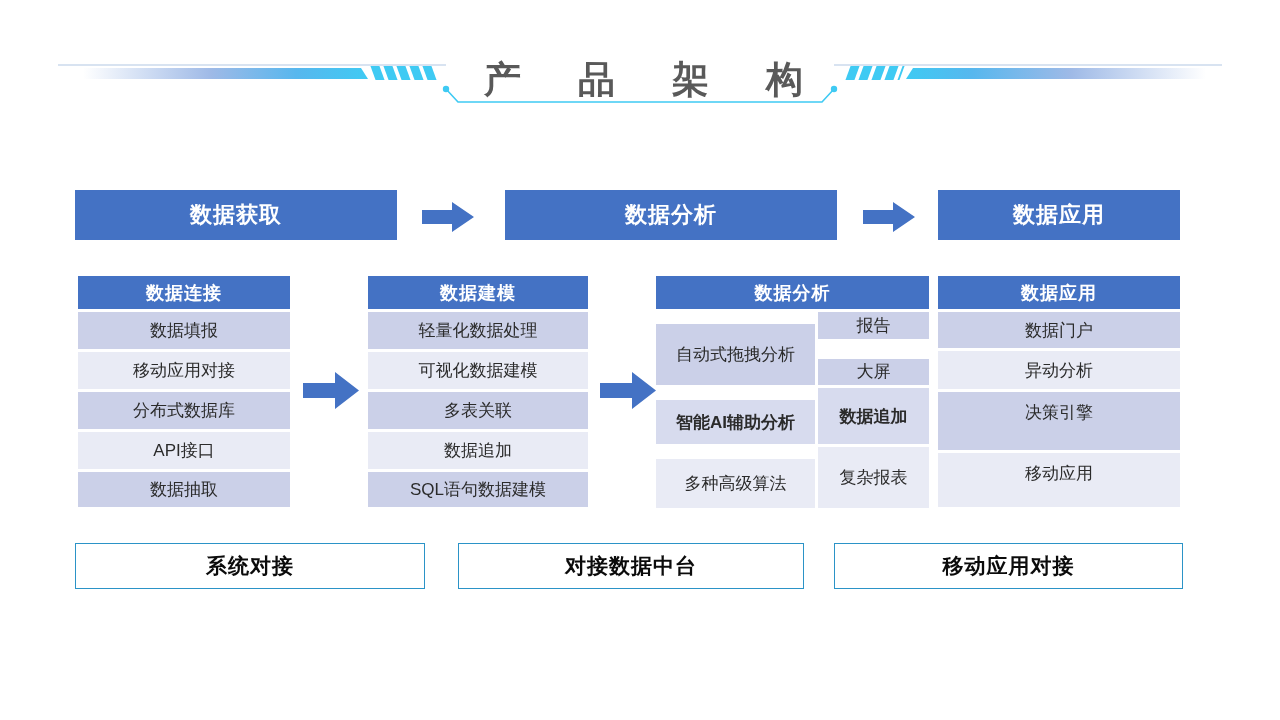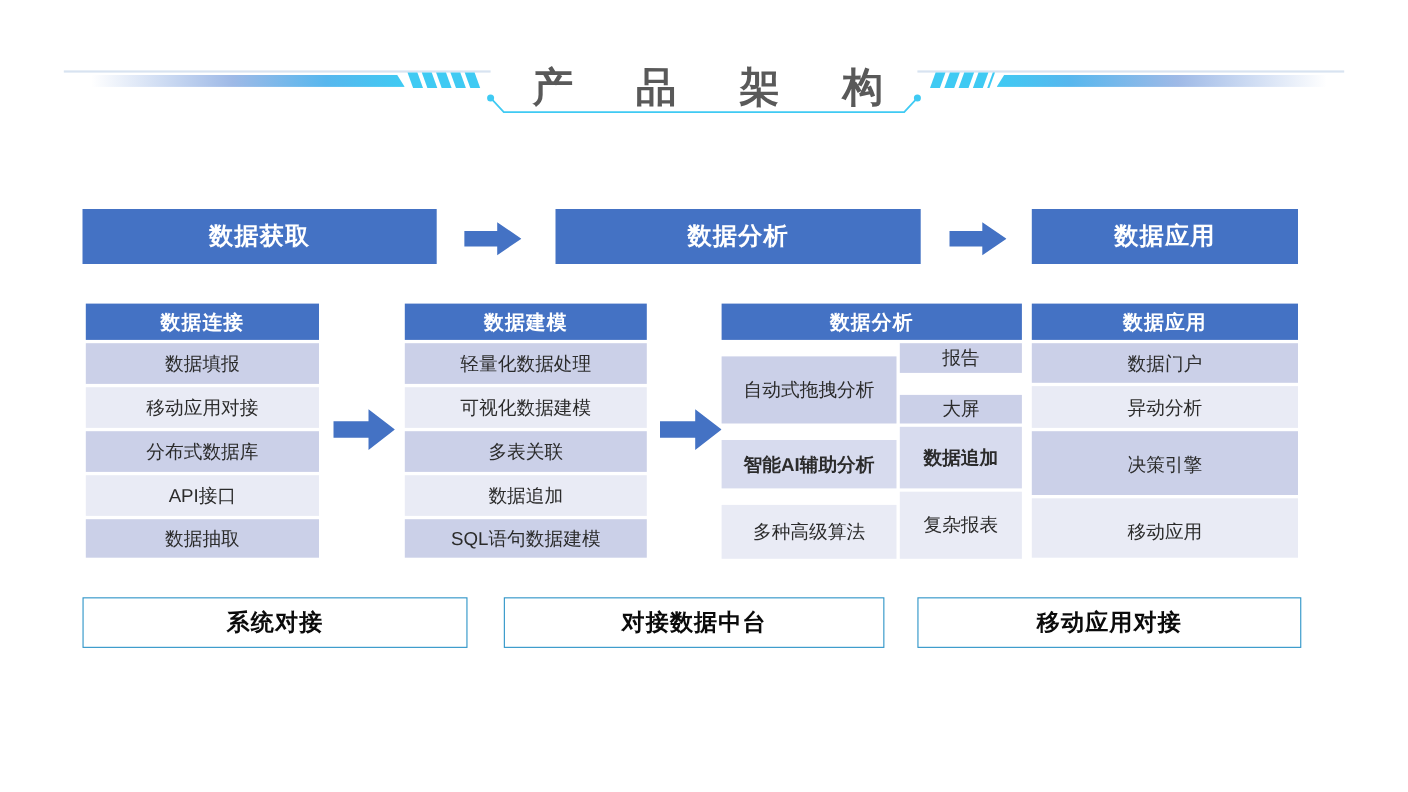--- a/index.html
+++ b/index.html
@@ -55,21 +55,21 @@
   .td{display:flex;align-items:center;justify-content:center;font-size:17px;color:#2b2b2b;}
   .dark{background:var(--band-dark,#cbd0e8);}
   .medium{background:var(--band-medium,#d7dbee);font-weight:bold;}
   .light{background:var(--band-light,#e9ebf5);}
   .h37{height:37px;flex:0 0 37px;}
   .h35{height:35px;flex:0 0 35px;}
   .h36{height:36px;flex:0 0 36px;}
   .h38{height:38px;flex:0 0 38px;}
   .h58{height:58px;flex:0 0 58px;}
   .h54{height:54px;flex:0 0 54px;}
-  .top-align{align-items:flex-start;padding-top:19px;box-sizing:border-box;}
+  .top-align{align-items:flex-start;padding-top:9px;box-sizing:border-box;}
   .t3-block{display:flex;gap:3px;height:73px;flex:0 0 73px;}
   .t3-row{display:flex;gap:3px;}
   .t3-row.r2{height:56px;flex:0 0 56px;}
   .t3-row.r3{height:61px;flex:0 0 61px;}
   .t3-left{width:159px;flex:0 0 159px;margin-top:12px;}
   .t3-right{flex:1;display:flex;flex-direction:column;gap:20px;}
   .t3-right .td{flex:1;}
   .t3-rcell{flex:1;}
 
   

